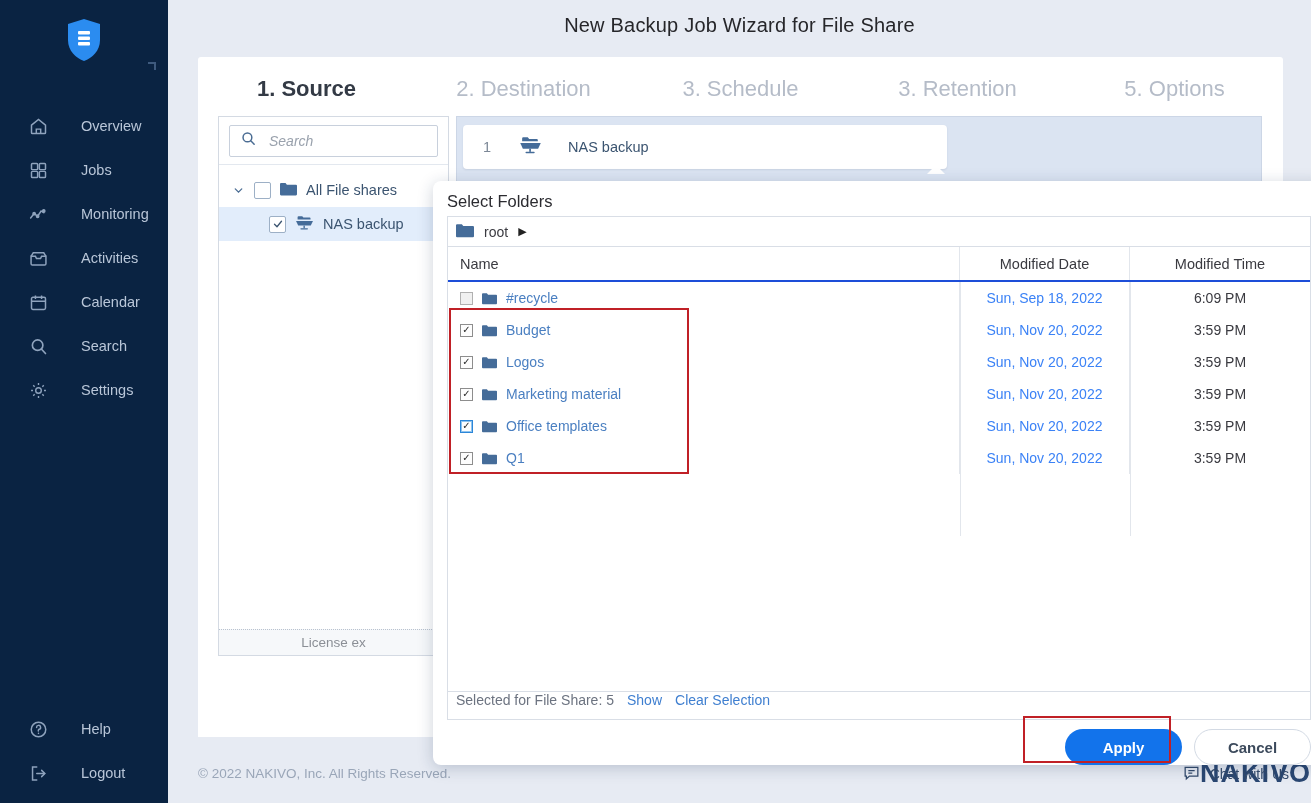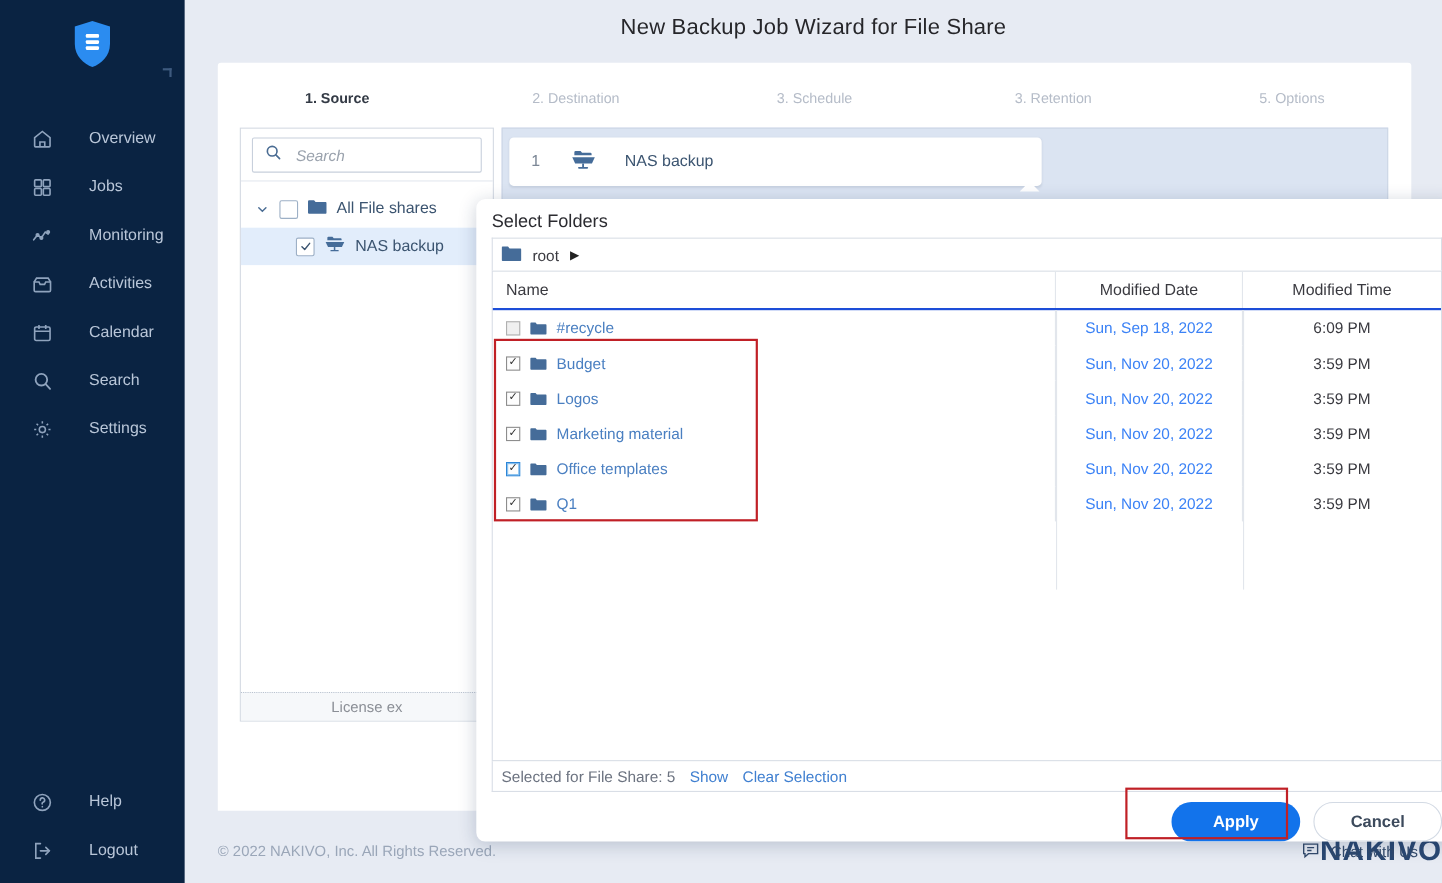--- a/index.html
+++ b/index.html
@@ -45,21 +45,21 @@
     position: absolute; left: 30px; top: 57px;
     width: 1085px; height: 680px;
     background: #ffffff;
     border-radius: 3px 3px 0 0;
   }
   .tabs {
     position: absolute; left: 0; top: 0; width: 1085px; height: 60px;
     display: flex; align-items: center;
   }
   .tab {
-    flex: 1; text-align: center; font-size: 13px; color: #b5bcc8; cursor: pointer;
+    flex: 1; text-align: center; font-size: 22px; color: #b5bcc8; cursor: pointer;
     padding-top: 4px;
   }
   .tab.active { color: #333a45; font-weight: bold; }
 
   .left-pane {
     position: absolute; left: 20px; top: 59px;
     width: 231px; height: 540px;
     border: 1px solid #d4dae3; background: #fff;
   }
   .search-row { height: 48px; border-bottom: 1px solid #e3e8ef; display:flex; align-items:center; padding: 0 10px; }
@@ -161,21 +161,21 @@
     font-size: 10px; color: #2b2b2b; line-height: 1;
   }
   .cb.unchecked { background: #f0f0f0; border-color:#b0b0b0; }
   .cb.focused { border-color: #2c86d8; box-shadow: 0 0 0 1px #8fc4ef inset; }
 
   .fold { flex: 0 0 15px; display:flex; align-items:center; }
 
   .sel-bar {
     position: absolute; left: 14px; top: 511px; width: 864px; height: 28px;
     border: 1px solid #d9dee6; border-top: none;
-    display:flex; align-items:center; gap: 13px; padding-left: 8px;
+    display:flex; gap: 13px; padding-left: 8px;
     font-size: 14px; color: #6c7380;
   }
   .sel-bar a { color: #3f7fd0; text-decoration: none; cursor: pointer; }
 
   .dlg-actions {
     position: absolute; right: 12px; top: 548px;
     display: flex; align-items:center; gap: 12px;
   }
   .btn {
     height: 36px; border-radius: 18px; font-size: 15px; cursor:pointer;

